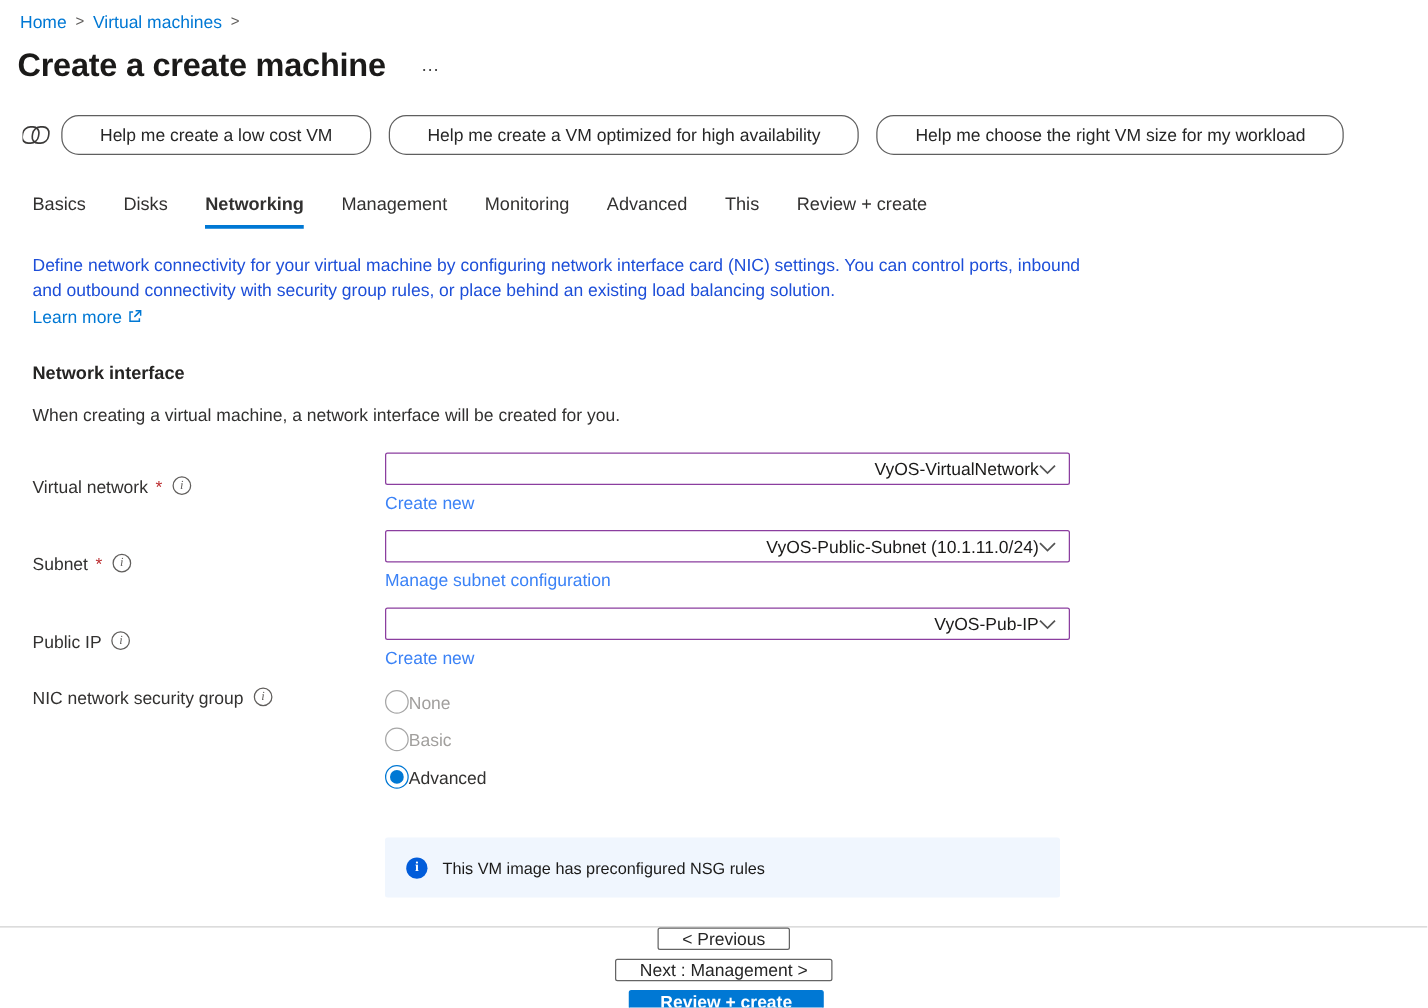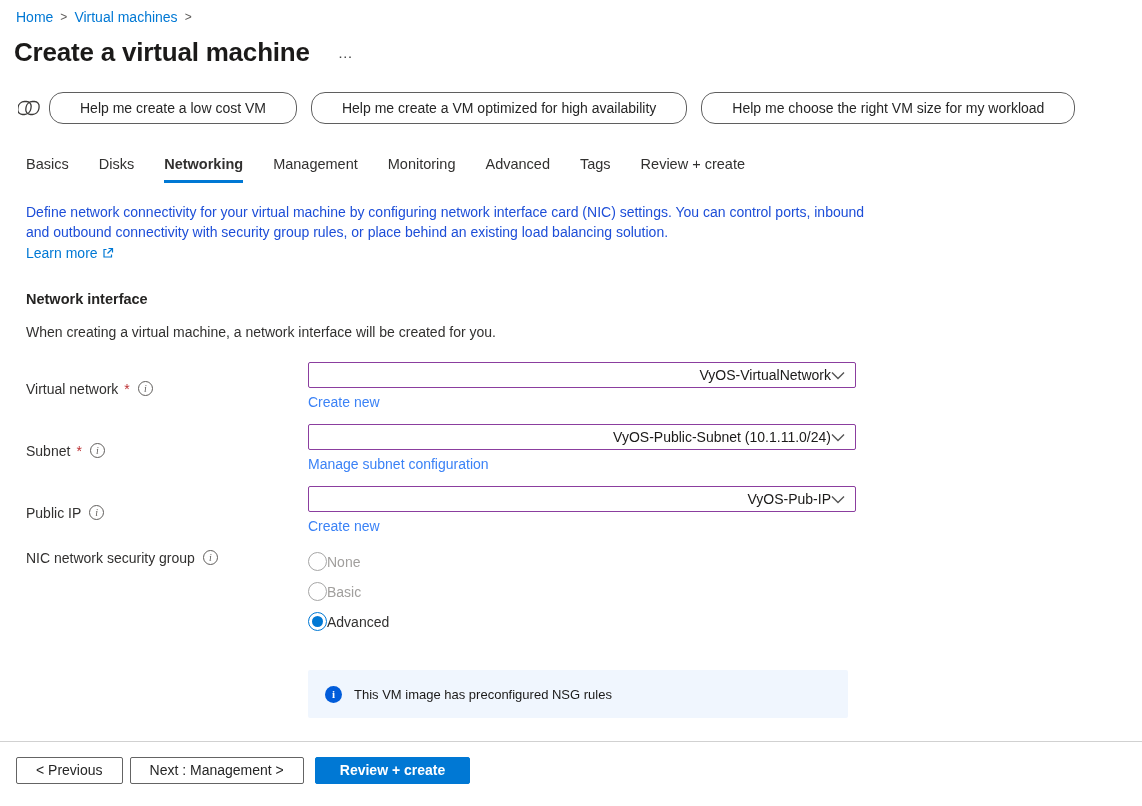--- a/index.html
+++ b/index.html
@@ -81,42 +81,42 @@
     width: 17px; height: 17px; border-radius: 50%; background: #015cda; color: #fff;
     font-size: 11px; font-weight: 700; line-height: 17px; text-align: center;
     font-family: "Liberation Serif", serif; flex: 0 0 auto;
   }
   .banner-text { font-size: 13px; color: #1b1a19; }
   .banner-partial { margin: 27px 0 0 308px; width: 540px; height: 12px; background: #f0f6fe; border-radius: 2px 2px 0 0; }
   
   .footer {
     position: absolute; left: 0; right: 0; bottom: 0; height: 65px;
     background: #fff; border-top: 1px solid #d1d1d1;
-    display: flex; align-items: center; padding: 0 0 8px 16px; gap: 7px;
+    display: flex; align-items: center; padding: 0 0 8px 16px; gap: 7px; flex-direction: column;
   }
   .btn { height: 27px; border-radius: 2px; font-size: 14px; display: inline-flex; align-items: center; cursor: pointer; font-family: inherit; }
   .btn-secondary { background: #fff; border: 1px solid #646464; color: #262626; padding: 0 19px; }
   .btn-primary { background: #0078d4; border: 1px solid #0078d4; color: #fff; font-weight: 700; padding: 0 24px; margin-left: 4px; }
 </style>
 </head>
 <body>
 
 
 
 
 <nav class="breadcrumb">
   <span class="crumb">Home</span>
   <span class="crumb-sep">&gt;</span>
   <span class="crumb">Virtual machines</span>
   <span class="crumb-sep">&gt;</span>
 </nav>
 
 
 <div class="title-row">
-  <h1 class="page-title">Create a virtual machine</h1>
+  <h1 class="page-title">Create a create machine</h1>
   <span class="more-menu">…</span>
 </div>
 
 
 <div class="help-row">
   <span class="copilot-icon">
     <svg viewBox="0 0 24 22" width="24" height="22" fill="none" stroke="#3b3a39" stroke-width="1.3">
       <rect x="1.5" y="4.5" width="13" height="13" rx="5.5" transform="skewX(-8)"></rect>
       <rect x="9.5" y="4.5" width="13" height="13" rx="5.5" transform="skewX(-8)"></rect>
     </svg>
@@ -127,21 +127,21 @@
 </div>
 
 
 <div class="tabs">
   <span class="tab">Basics</span>
   <span class="tab">Disks</span>
   <span class="tab active">Networking</span>
   <span class="tab">Management</span>
   <span class="tab">Monitoring</span>
   <span class="tab">Advanced</span>
-  <span class="tab">Tags</span>
+  <span class="tab">This</span>
   <span class="tab">Review + create</span>
 </div>
 
 
 <p class="intro">Define network connectivity for your virtual machine by configuring network interface card (NIC) settings. You can control ports, inbound and outbound connectivity with security group rules, or place behind an existing load balancing solution.</p>
 <span class="learn-more">
   <span>Learn more</span>
   <svg class="ext-icon" viewBox="0 0 12 12" fill="none" stroke="#0078d4" stroke-width="1.2">
     <path d="M4.5 2.5 H2 V10 H9.5 V7.5"></path>
     <path d="M6.5 1.5 H10.5 V5.5"></path>

